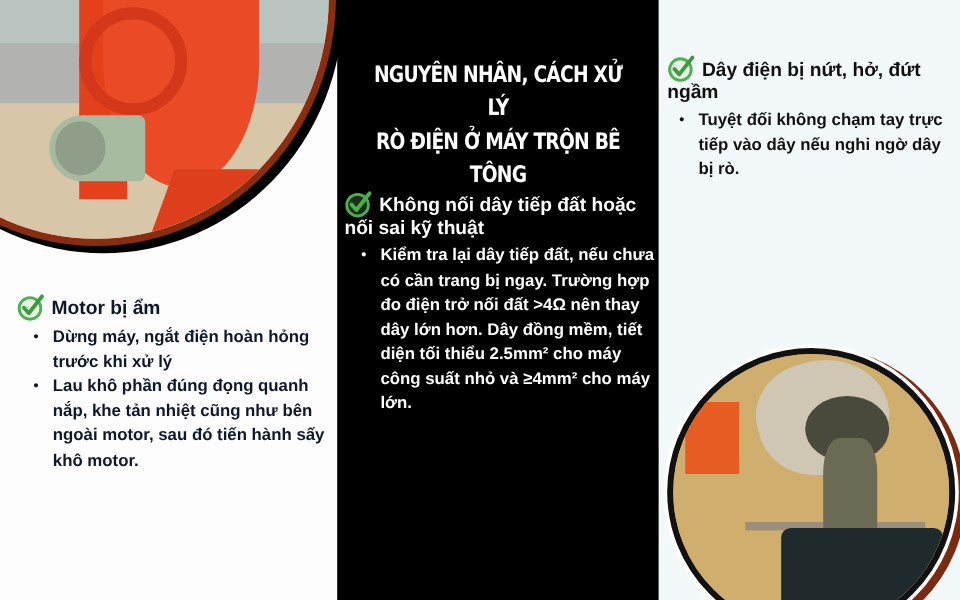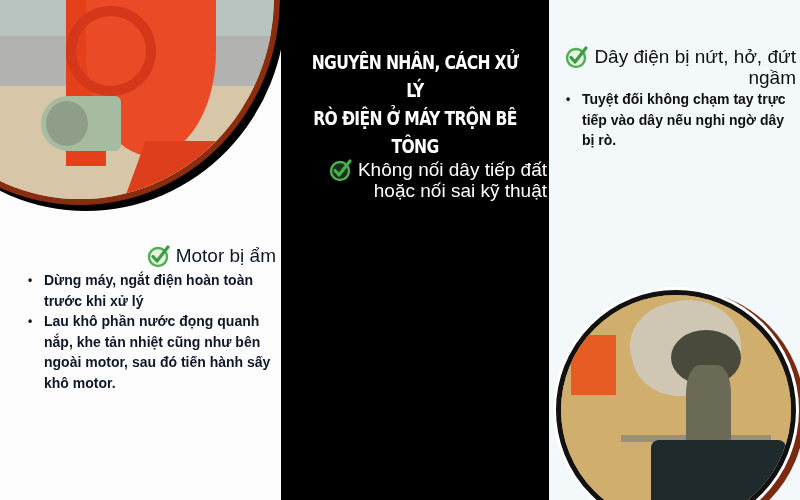--- a/index.html
+++ b/index.html
@@ -38,21 +38,21 @@
   .photo-right .wall { position: absolute; left: 0; top: 0; width: 100%; height: 100%; background: #cfae6e; }
   .photo-right .orange { position: absolute; left: 10px; top: 40px; width: 45px; height: 60px; background: #e65c22; }
   .photo-right .mixer { position: absolute; left: 70px; top: 5px; width: 110px; height: 95px; background: #cfc7b4; border-radius: 45% 55% 50% 50%; transform: rotate(-15deg); }
   .photo-right .mouth { position: absolute; left: 110px; top: 35px; width: 70px; height: 55px; background: #4a4a3c; border-radius: 50%; }
   .photo-right .pour { position: absolute; left: 125px; top: 70px; width: 45px; height: 95px; background: #6b6a55; border-radius: 30% 30% 10% 10%; }
   .photo-right .bucket { position: absolute; left: 90px; top: 145px; width: 135px; height: 100px; background: #1e2a2c; border-radius: 8px 8px 40% 40%; }
   .photo-right .bar { position: absolute; left: 60px; top: 140px; width: 150px; height: 7px; background: #9b8f7c; }
 
   
   .section { position: absolute; }
-  .section-title { font-weight: normal; font-size: 19px; line-height: 18px; text-align: right; }
+  .section-title { font-weight: bold; font-size: 16px; line-height: 18px; }
   .check-icon { display: inline-block; width: 24px; height: 24px; vertical-align: -6px; margin-right: 5px; }
   ul.bullets { list-style: none; padding-left: 14px; margin-top: 2px; font-weight: bold; }
   ul.bullets li { position: relative; padding-left: 16px; font-size: 14px; line-height: 20.5px; }
   ul.bullets li::before { content: "•"; position: absolute; left: 0; top: 0; font-size: 12px; }
 
   .sec-left { left: 14px; top: 244px; width: 262px; color: #0f172a; }
   .sec-mid { left: 287px; top: 158px; width: 260px; color: #ffffff; }
   .sec-right { left: 556px; top: 45px; width: 240px; color: #111111; }
   .sec-right ul.bullets { padding-left: 10px; }
 
@@ -98,33 +98,34 @@
 </div>
 
 <div class="section sec-left">
   <div class="section-title">
     <svg class="check-icon" viewBox="0 0 24 24">
       <circle cx="11" cy="13" r="9" fill="#e8f5e4" stroke="#4caf50" stroke-width="2.4"></circle>
       <path d="M6 12.5 L10 17 L21 3" fill="none" stroke="#3d9b3f" stroke-width="3.2" stroke-linecap="round" stroke-linejoin="round"></path>
     </svg><span>Motor bị ẩm</span>
   </div>
   <ul class="bullets">
-    <li>Dừng máy, ngắt điện hoàn toàn trước khi xử lý</li>
-    <li>Lau khô phần nước đọng quanh nắp, khe tản nhiệt cũng như bên ngoài motor, sau đó tiến hành sấy khô motor.</li>
+    <li>Dừng máy, ngắt điện hoàn hỏng trước khi xử lý</li>
+    <li>Lau khô phần đúng đọng quanh nắp, khe tản nhiệt cũng như bên ngoài motor, sau đó tiến hành sấy khô motor.</li>
   </ul>
 </div>
 
 <div class="section sec-mid">
   <div class="section-title">
     <svg class="check-icon" viewBox="0 0 24 24">
       <circle cx="11" cy="13" r="9" fill="#1a2e1a" stroke="#4caf50" stroke-width="2.4"></circle>
       <path d="M6 12.5 L10 17 L21 3" fill="none" stroke="#49b04b" stroke-width="3.2" stroke-linecap="round" stroke-linejoin="round"></path>
     </svg><span>Không nối dây tiếp đất hoặc nối sai kỹ thuật</span>
   </div>
   <ul class="bullets">
+    <li>Kiểm tra lại dây tiếp đất, nếu chưa có cần trang bị ngay. Trường hợp đo điện trở nối đất &gt;4Ω nên thay dây lớn hơn. Dây đồng mềm, tiết diện tối thiểu 2.5mm² cho máy công suất nhỏ và ≥4mm² cho máy lớn.</li>
   </ul>
 </div>
 
 <div class="section sec-right">
   <div class="section-title">
     <svg class="check-icon" viewBox="0 0 24 24">
       <circle cx="11" cy="13" r="9" fill="#e8f5e4" stroke="#4caf50" stroke-width="2.4"></circle>
       <path d="M6 12.5 L10 17 L21 3" fill="none" stroke="#3d9b3f" stroke-width="3.2" stroke-linecap="round" stroke-linejoin="round"></path>
     </svg><span>Dây điện bị nứt, hở, đứt ngầm</span>
   </div>

